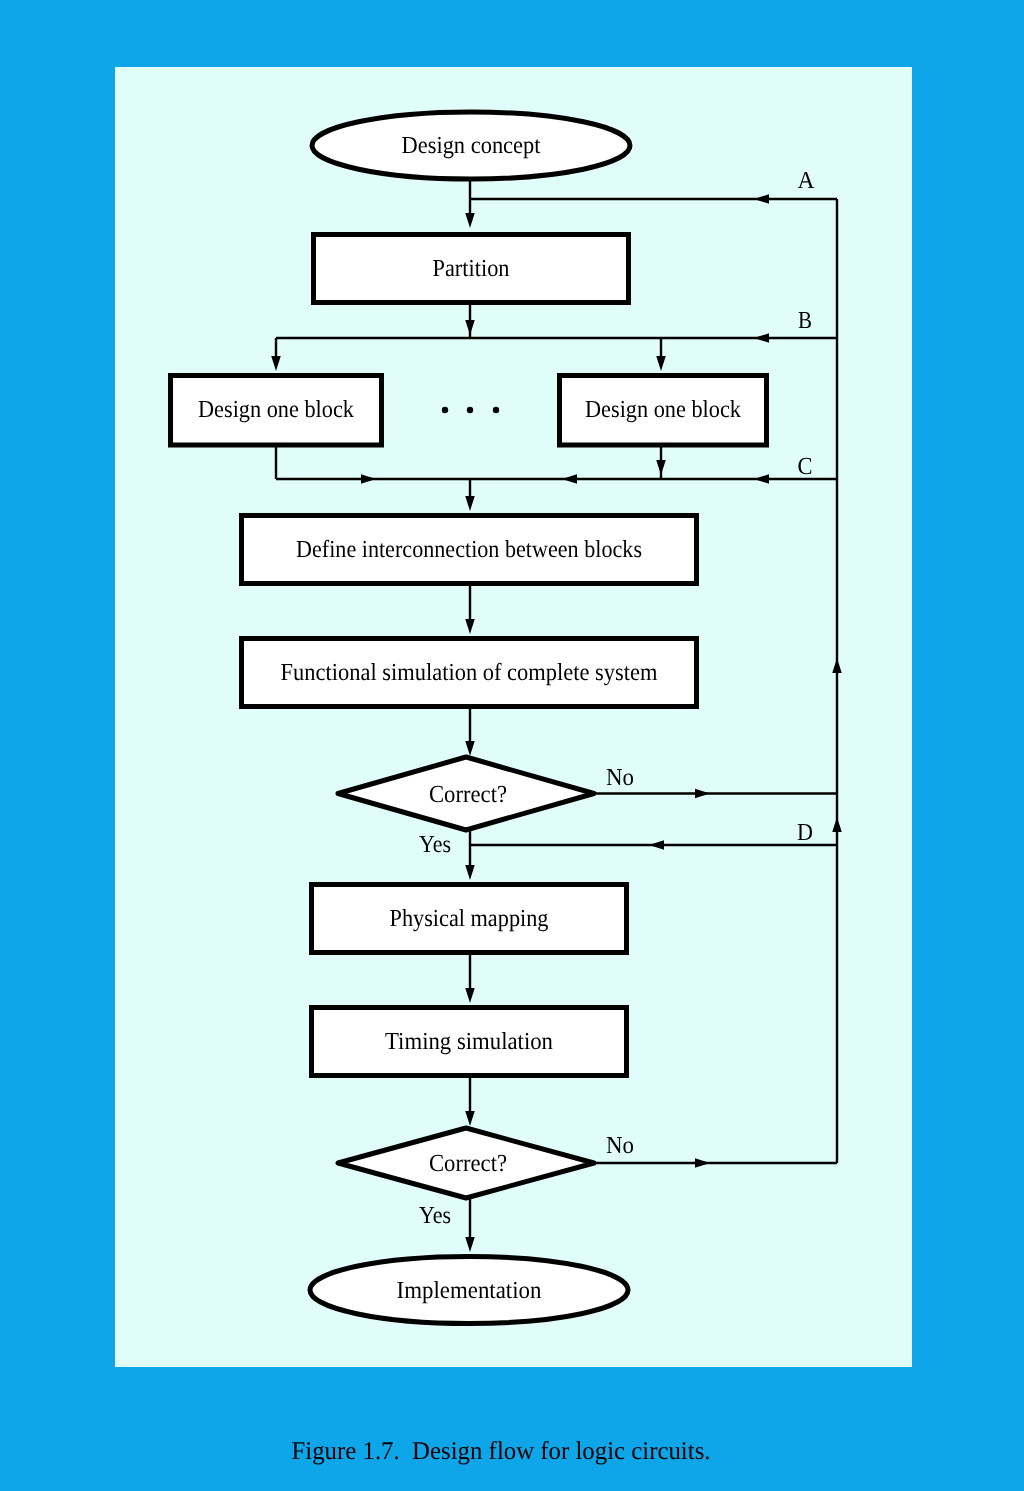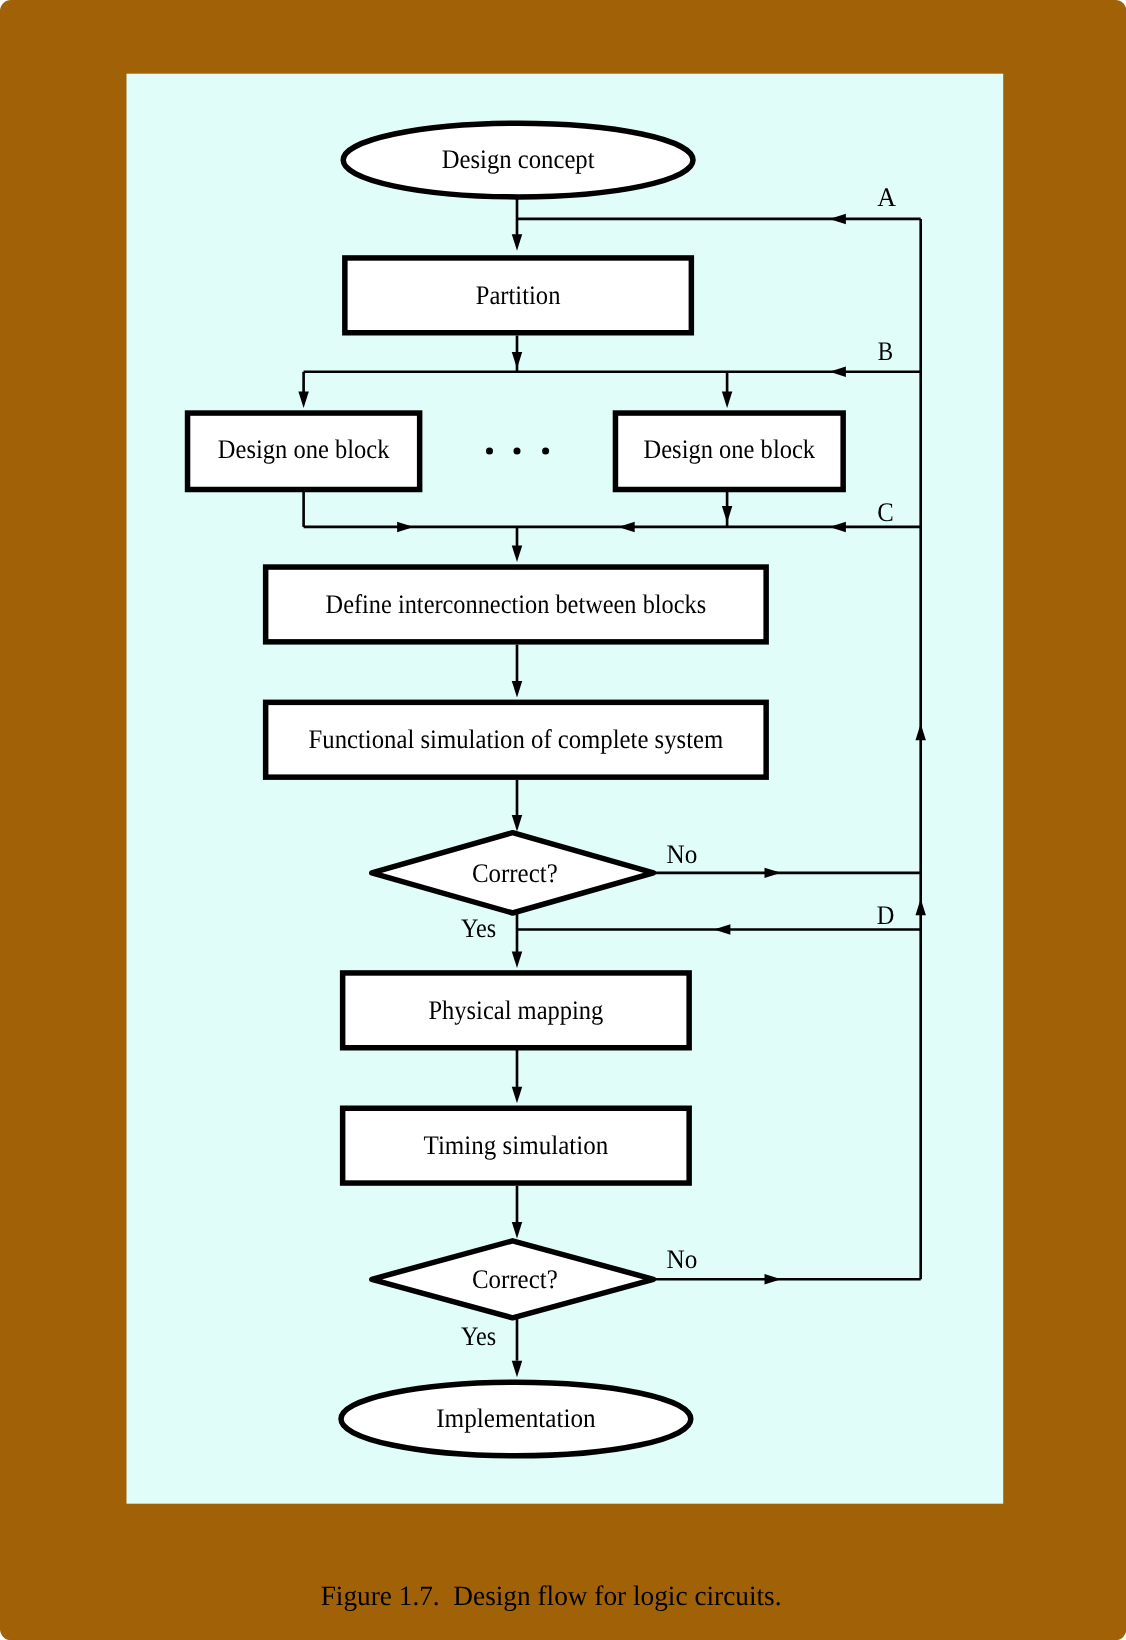--- a/index.html
+++ b/index.html
@@ -1,19 +1,19 @@
 <!DOCTYPE html>
 <html><head>
 <meta charset="utf-8">
 <style>
   html,body{margin:0;padding:0;background:#ffffff;}
   *{-webkit-font-smoothing:antialiased;text-rendering:geometricPrecision;}
   body{width:1024px;height:1491px;overflow:hidden;
        font-family:"Liberation Serif","DejaVu Serif",serif;}
-  #root{position:relative;width:1024px;height:1491px;background:#a16207;border-radius:10px;}
+  #root{position:relative;width:1024px;height:1491px;background:#0ea5e9;}
   #panel{position:absolute;left:115px;top:67px;width:797px;height:1300px;background:#e0fdfa;}
   #flow{position:absolute;left:0;top:0;transform:translateZ(0);}
   .nodetext{font-family:"Liberation Serif","DejaVu Serif",serif;font-size:24.4px;fill:#000;text-anchor:middle;dominant-baseline:middle;}
   .nodetext,.edgelabel{letter-spacing:0;}
   .edgelabel{font-family:"Liberation Serif","DejaVu Serif",serif;font-size:24.4px;fill:#000;text-anchor:middle;dominant-baseline:middle;}
   #caption{font-size:25.5px;fill:#000;text-anchor:middle;
            font-family:"Liberation Serif","DejaVu Serif",serif;}
 </style>
 </head>
 <body>

